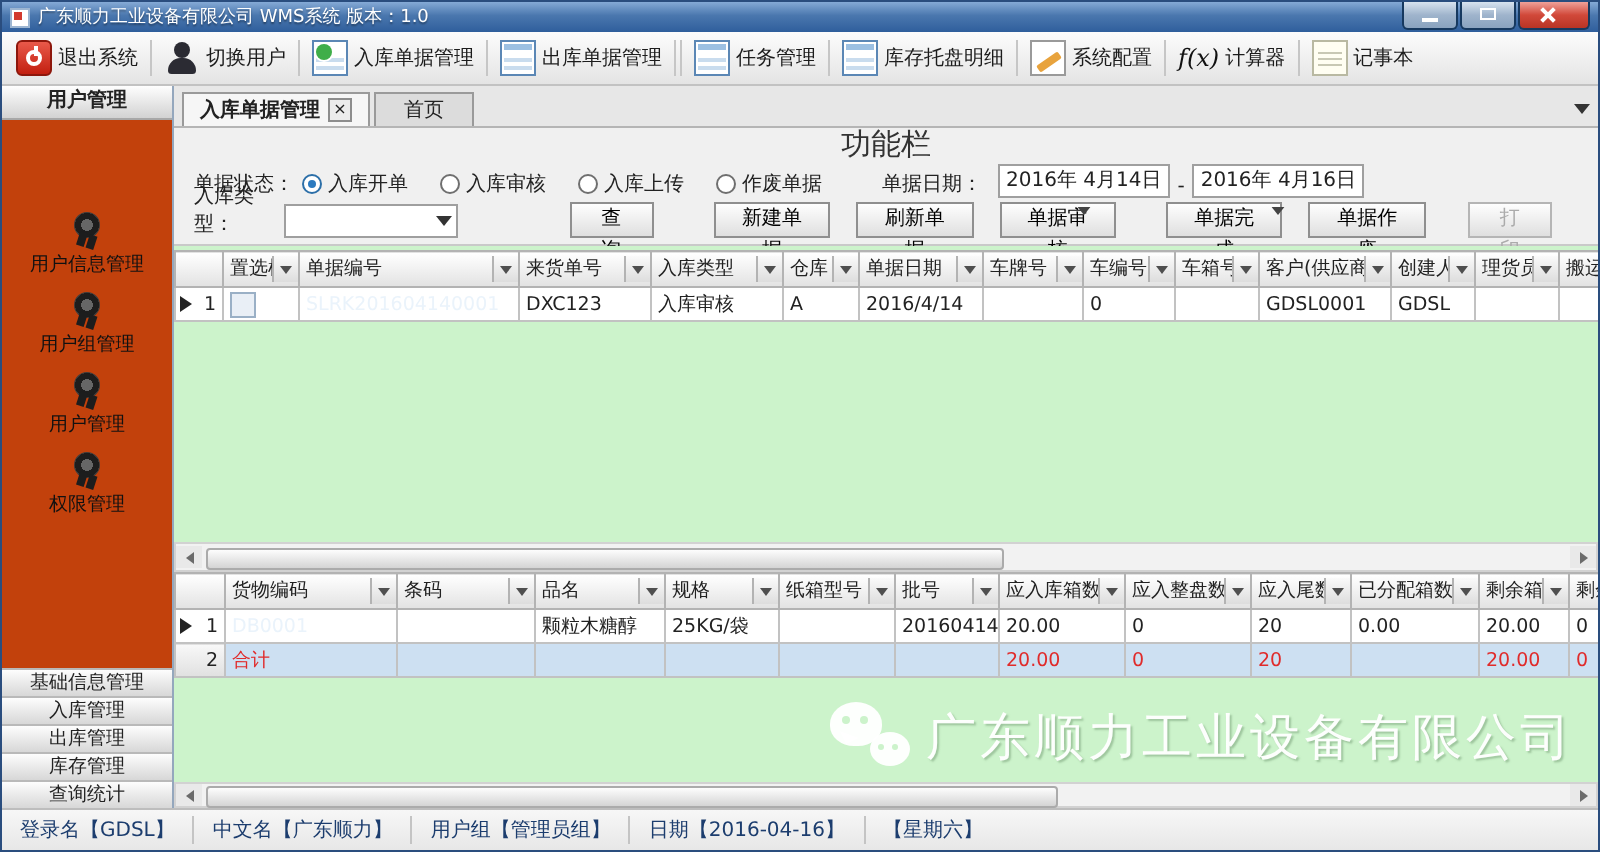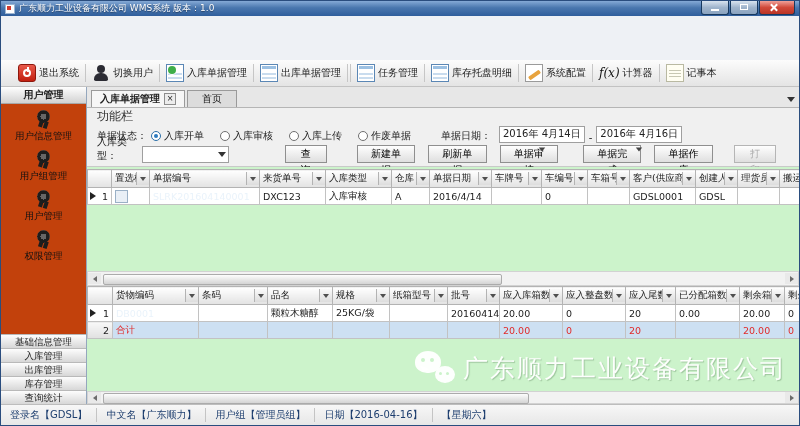--- a/index.html
+++ b/index.html
@@ -13,21 +13,21 @@
   .title-text{color:#fff;font-size:9px;white-space:nowrap;text-shadow:0 1px 1px rgba(0,0,0,.4);}
   .win-controls{position:absolute;right:4px;top:0;display:flex;gap:1px;}
   .wbtn{width:26px;height:13px;border:1px solid #17395f;border-top:none;border-radius:0 0 3px 3px;background:linear-gradient(#d8e3ef,#9fb4cc 50%,#8aa3bf);position:relative;cursor:pointer;}
   .wbtn.close{width:34px;background:linear-gradient(#f0a199,#d1493a 50%,#b93425);}
   .g-min{position:absolute;left:9px;bottom:3px;width:8px;height:2px;background:#fff;}
   .g-max{position:absolute;left:9px;top:3px;width:8px;height:6px;border:1px solid #fff;box-sizing:border-box;}
   .g-x1,.g-x2{position:absolute;left:13px;top:2px;width:2px;height:9px;background:#fff;}
   .g-x1{transform:rotate(45deg);} .g-x2{transform:rotate(-45deg);}
 
   
-  .toolbar{height:26px;flex:0 0 auto;background:linear-gradient(#fcfcfc,#e4e4e4);border-bottom:1px solid #c2c2c2;display:flex;align-items:center;padding:0 12px;white-space:nowrap;margin-top:44px;}
+  .toolbar{height:26px;flex:0 0 auto;background:linear-gradient(#fcfcfc,#e4e4e4);border-bottom:1px solid #c2c2c2;display:flex;align-items:center;padding:0 2px;white-space:nowrap;}
   .tbtn{display:flex;align-items:center;gap:3px;padding:0 5px;height:24px;cursor:pointer;}
   .tsep{width:1px;height:18px;background:#c6c6c6;margin:0 1px;flex:0 0 auto;}
   .ti{width:18px;height:18px;position:relative;flex:0 0 auto;box-sizing:border-box;}
   .ti-power{background:linear-gradient(#e9594a,#c21f10);border:1px solid #8d170c;border-radius:3px;}
   .ti-power::before{content:"";position:absolute;left:4px;top:4px;width:8px;height:8px;border:2px solid #fff;border-radius:50%;box-sizing:border-box;}
   .ti-power::after{content:"";position:absolute;left:8px;top:2px;width:2px;height:5px;background:#fff;}
   .ti-user{}
   .ti-user::before{content:"";position:absolute;left:5px;top:1px;width:8px;height:8px;border-radius:50%;background:#2b2b33;}
   .ti-user::after{content:"";position:absolute;left:2px;top:9px;width:14px;height:8px;border-radius:7px 7px 2px 2px;background:#2b2b33;}
   .ti-grid{background:#fff;border:1px solid #5b87b5;}
@@ -40,21 +40,21 @@
   .ti-config::after{content:"";position:absolute;left:2px;top:8px;width:13px;height:4px;background:#e8a33d;transform:rotate(-35deg);border-radius:1px;}
   .ti-fx{width:auto;font-family:"DejaVu Serif","Liberation Serif",serif;font-style:italic;font-size:12px;line-height:18px;color:#111;}
   .ti-note{background:#fffef2;border:1px solid #b9b9a2;}
   .ti-note::after{content:"";position:absolute;left:2px;top:3px;right:2px;bottom:2px;background:repeating-linear-gradient(#fffef2 0 2px,#c8c8b4 2px 3px);}
   .tlabel{font-size:10px;color:#1c1c1c;}
 
   
   .main{flex:1;display:flex;min-height:0;}
   .sidebar{width:85px;flex:0 0 auto;background:#c2410c;border-right:1px solid #94a7bd;display:flex;flex-direction:column;}
   .side-header{height:16px;line-height:16px;text-align:center;font-weight:bold;font-size:10px;background:linear-gradient(#fefefe,#d2d2d2);border-bottom:1px solid #a7a7a7;flex:0 0 auto;}
-  .side-items{flex:1;overflow:hidden;padding-top:6px;}
+  .side-items{flex:1;overflow:hidden;padding-top:6px;margin-top:40px;}
   .side-item{display:flex;flex-direction:column;align-items:center;margin-bottom:7px;cursor:pointer;}
   .medal{width:20px;height:14px;position:relative;margin-bottom:2px;}
   .medal::before{content:"";position:absolute;left:3px;top:0;width:13px;height:13px;border-radius:50%;background:radial-gradient(circle at 50% 50%,#666 0 3px,#1d1d1d 3px 6px,#3a3a3a 6px);}
   .medal::after{content:"";position:absolute;left:5px;top:10px;width:4px;height:7px;background:#1d1d1d;transform:rotate(18deg);box-shadow:5px 0 0 #1d1d1d;}
   .side-item-label{font-size:9.5px;color:#111;margin-top:4px;}
   .side-sections{flex:0 0 auto;}
   .side-section{height:13px;line-height:13px;text-align:center;font-size:9.5px;background:linear-gradient(#fdfdfd,#d7d7d7);border-top:1px solid #b9b9b9;cursor:pointer;}
 
   .content{flex:1;display:flex;flex-direction:column;min-width:0;background:#f0f0f0;}
 
@@ -62,21 +62,21 @@
   .tabstrip{height:18px;flex:0 0 auto;background:#e7e7e7;border-bottom:1px solid #b5b5b5;display:flex;align-items:flex-end;padding:2px 4px 0 4px;}
   .tab{display:flex;align-items:center;gap:4px;border:1px solid #9a9a9a;border-bottom:none;padding:1px 8px;font-size:10px;background:#dcdcdc;cursor:pointer;}
   .tab.active{background:#f6f6f6;font-weight:bold;}
   .tab-close{width:10px;height:10px;line-height:9px;text-align:center;font-size:8px;border:1px solid #8d8d8d;background:#ececec;font-weight:normal;cursor:pointer;}
   .tab.home{margin-left:2px;padding:1px 14px;}
   .tab-dd{margin-left:auto;margin-bottom:3px;cursor:pointer;}
   .arr-down{display:inline-block;width:0;height:0;border-left:4px solid transparent;border-right:4px solid transparent;border-top:5px solid #333;}
 
   
   .filterpanel{flex:0 0 auto;height:59px;box-sizing:border-box;background:#f0f0f0;border-bottom:1px solid #c9c9c9;padding:1px 10px 0 10px;}
-  .fp-caption{font-size:12px;color:#333;height:14px;line-height:14px;}
+  .fp-caption{font-size:15px;color:#333;height:14px;line-height:14px;text-align:center;}
   .fp-row{display:flex;align-items:flex-end;height:20px;}
   .fp-label{margin-right:4px;}
   .radio-opt{display:flex;align-items:center;margin-right:16px;cursor:pointer;margin-top:24px;}
   .radio{width:10px;height:10px;border-radius:50%;border:1px solid #6f6f6f;background:#fff;margin-right:3px;position:relative;box-sizing:border-box;}
   .radio.on{border-color:#2c6fa8;}
   .radio.on::after{content:"";position:absolute;left:2px;top:2px;width:4px;height:4px;border-radius:50%;background:#2c7abf;}
   .datebox{background:#fff;border:1px solid #9f9f9f;height:15px;display:flex;align-items:center;padding:0 3px;gap:6px;margin:0 4px;cursor:pointer;flex-direction:column;}
   .datebox .arr-down{border-top-color:#444;transform:scale(.8);}
   .combo{width:100px;height:15px;background:#fff;border:1px solid #9f9f9f;display:flex;align-items:center;justify-content:flex-end;padding:0 2px;margin-right:26px;cursor:pointer;}
   .btn{background:linear-gradient(#fefefe,#dfdfdf);border:1px solid #8f8f8f;height:18px;line-height:16px;padding:0 12px;font-size:10px;margin-right:13px;cursor:pointer;}

